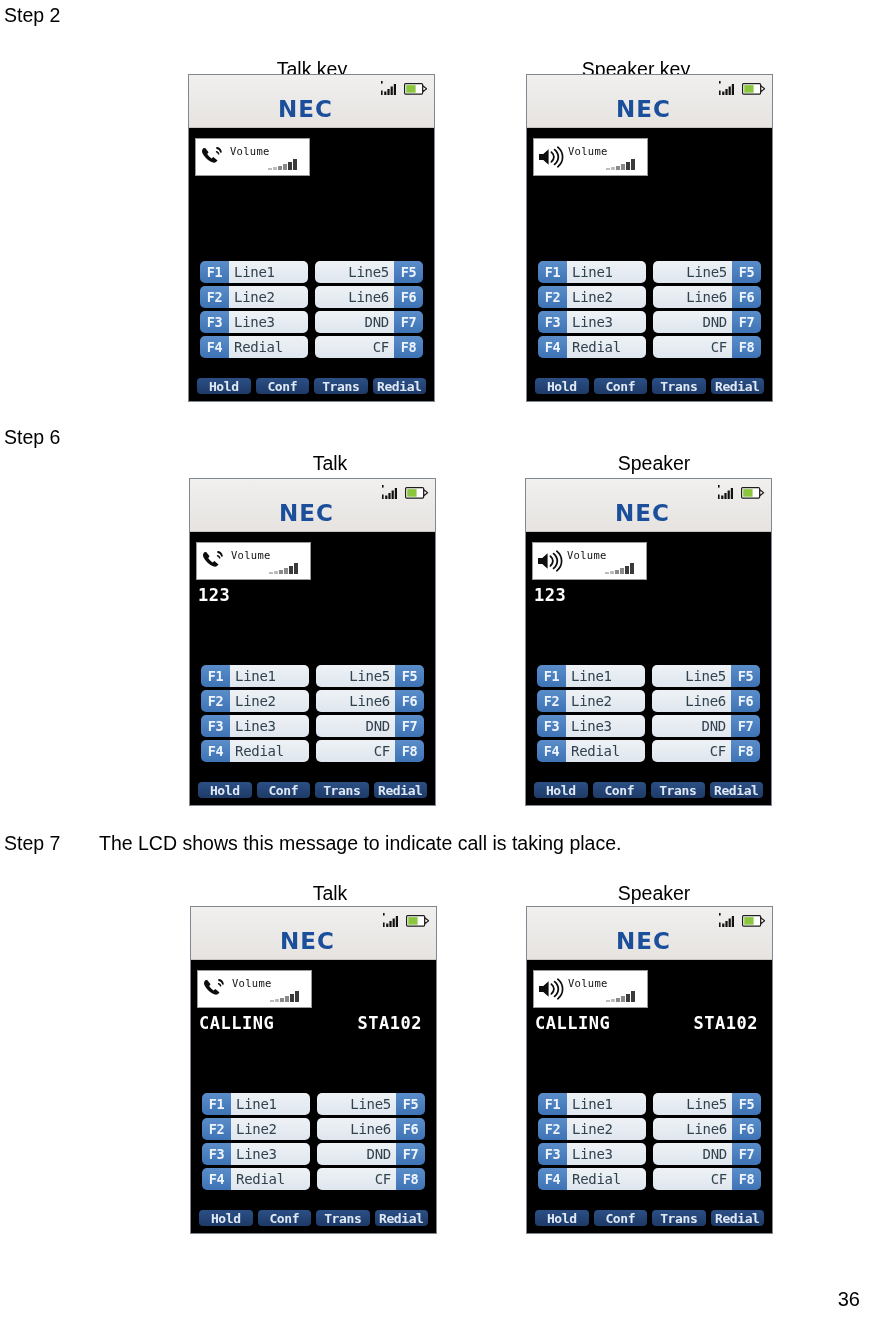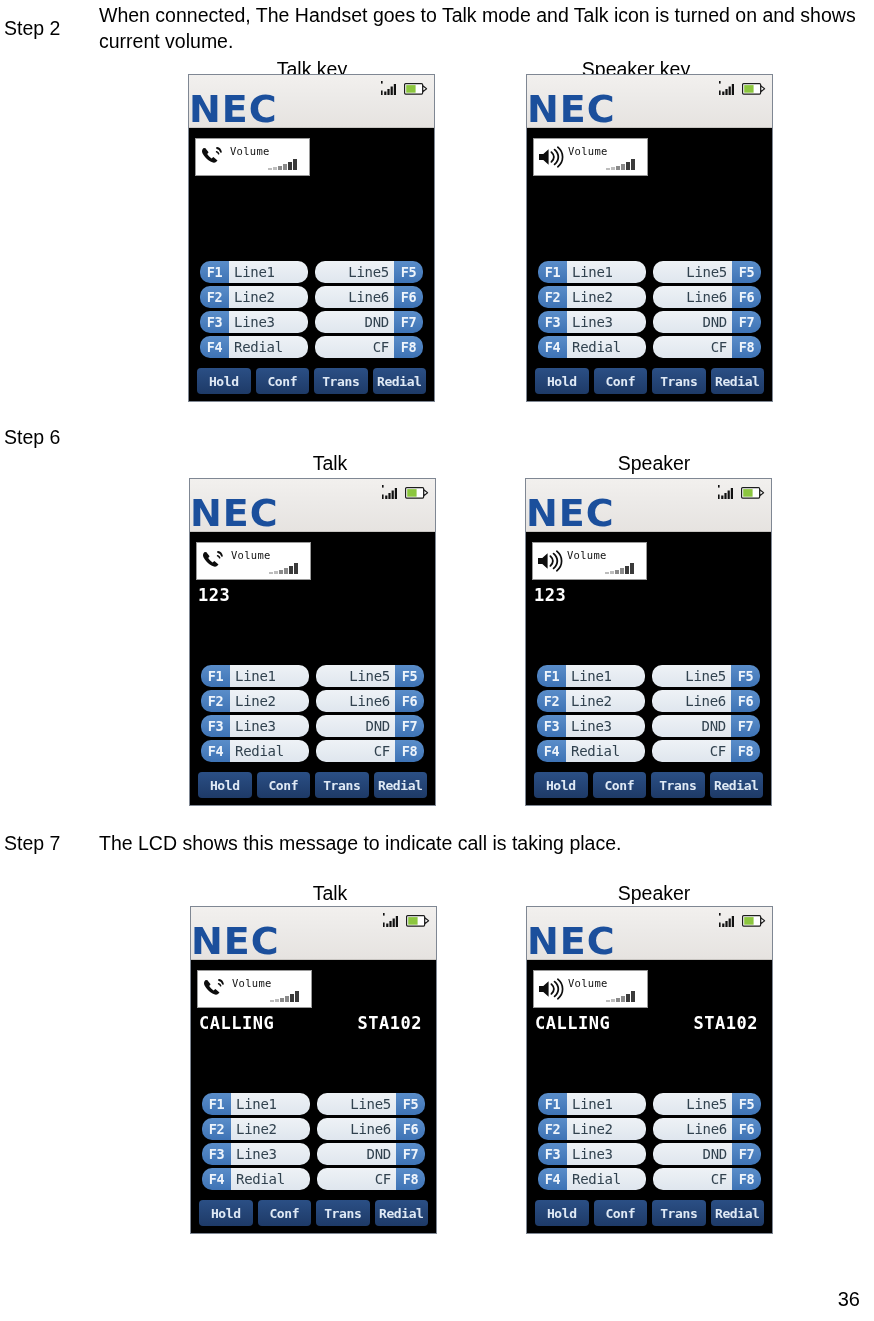--- a/index.html
+++ b/index.html
@@ -64,23 +64,24 @@
     position: relative;
     height: 53px;
     background: linear-gradient(to bottom,#f2f0ee 0%, #eceae8 45%, #e6e3e0 100%);
     border-bottom: 1px solid #c9c6c2;
     box-sizing: border-box;
   }
   .nec-logo {
     position: absolute;
     left: 0; right: 12px;
     bottom: 1px;
+    text-align: center;
     font-family: "DejaVu Sans", sans-serif;
     font-weight: bold;
-    font-size: 38px;
+    font-size: 23px;
     letter-spacing: 1px;
     color: #1b4f9c;
     line-height: 33px;
   }
   .status-icons {
     position: absolute;
     right: 6px;
     top: 3px;
     display: flex;
     align-items: flex-end;
@@ -167,21 +168,21 @@
     right: 11px;
     bottom: 44px;
     display: flex;
     gap: 7px;
   }
   .fk-col { flex: 1; display: flex; flex-direction: column; gap: 3px; }
   .fk {
     height: 22px;
     display: flex;
     align-items: stretch;
-    border-radius: 10px;
+    border-radius: 5px;
     overflow: hidden;
     box-shadow: 0 1px 0 rgba(0,0,0,0.6);
   }
   .fk-tag {
     width: 29px;
     flex: 0 0 29px;
     background: linear-gradient(to bottom,#5a8dc9 0%, #3e73b5 100%);
     color: #eef4fb;
     font-family: "DejaVu Sans Mono", monospace;
     font-size: 13.5px;
@@ -203,21 +204,21 @@
     letter-spacing: -0.3px;
   }
   .fk.right .fk-name { justify-content: flex-end; }
 
   
   .softkeys {
     position: absolute;
     left: 8px;
     right: 8px;
     bottom: 8px;
-    height: 26px;
+    height: 16px;
     display: flex;
     gap: 5px;
   }
   .sk {
     flex: 1;
     background: linear-gradient(to bottom,#2b4f85 0%, #1e3a67 100%);
     border-radius: 4px;
     color: #dfe9f5;
     font-family: "DejaVu Sans Mono", monospace;
     font-size: 13px;
@@ -235,21 +236,20 @@
     bottom: 10px;
     font-size: 20px;
     line-height: 24px;
   }
 </style>
 </head>
 <body>
 
 <div class="step-block" style="left:4px; top:2px; width:866px;">
   <div class="step-label">Step 2</div>
-  <div class="step-text">When connected, The Handset goes to Talk mode and Talk icon is turned on and shows current volume.</div>
 </div>
 
 <div class="caption-row" style="top:56px;">
   <div class="caption" style="left:312px;">Talk key</div>
   <div class="caption" style="left:636px;">Speaker key</div>
 </div>
 
 <div class="phone" style="left:188px; top:74px;">
     <div class="phone-top">
       <div class="status-icons">

